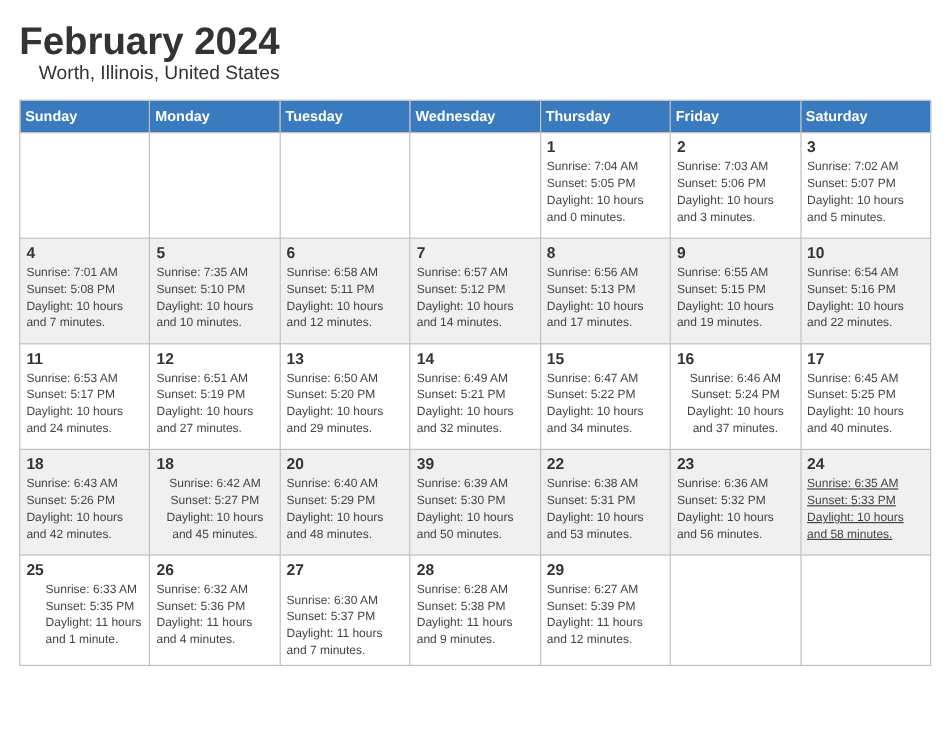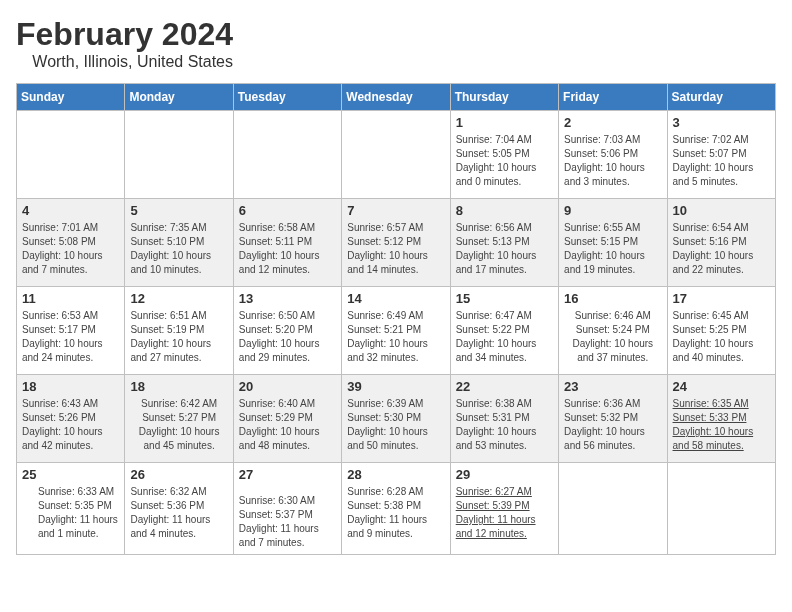--- a/index.html
+++ b/index.html
@@ -318,21 +318,21 @@
         </td>
         <td>
           <div class="day-number">28</div>
           <div class="day-info" style="white-space: pre-line;">Sunrise: 6:28 AM
 Sunset: 5:38 PM
 Daylight: 11 hours
 and 9 minutes.</div>
         </td>
         <td>
           <div class="day-number">29</div>
-          <div class="day-info" style="white-space: pre-line; text-decoration: underline;">Sunrise: 6:27 AM
+          <div class="day-info" style="white-space: pre-line;">Sunrise: 6:27 AM
 Sunset: 5:39 PM
 Daylight: 11 hours
 and 12 minutes.</div>
         </td>
         <td class="empty-cell"></td>
         <td class="empty-cell"></td>
       </tr>
     </tbody>
 </table>
 

